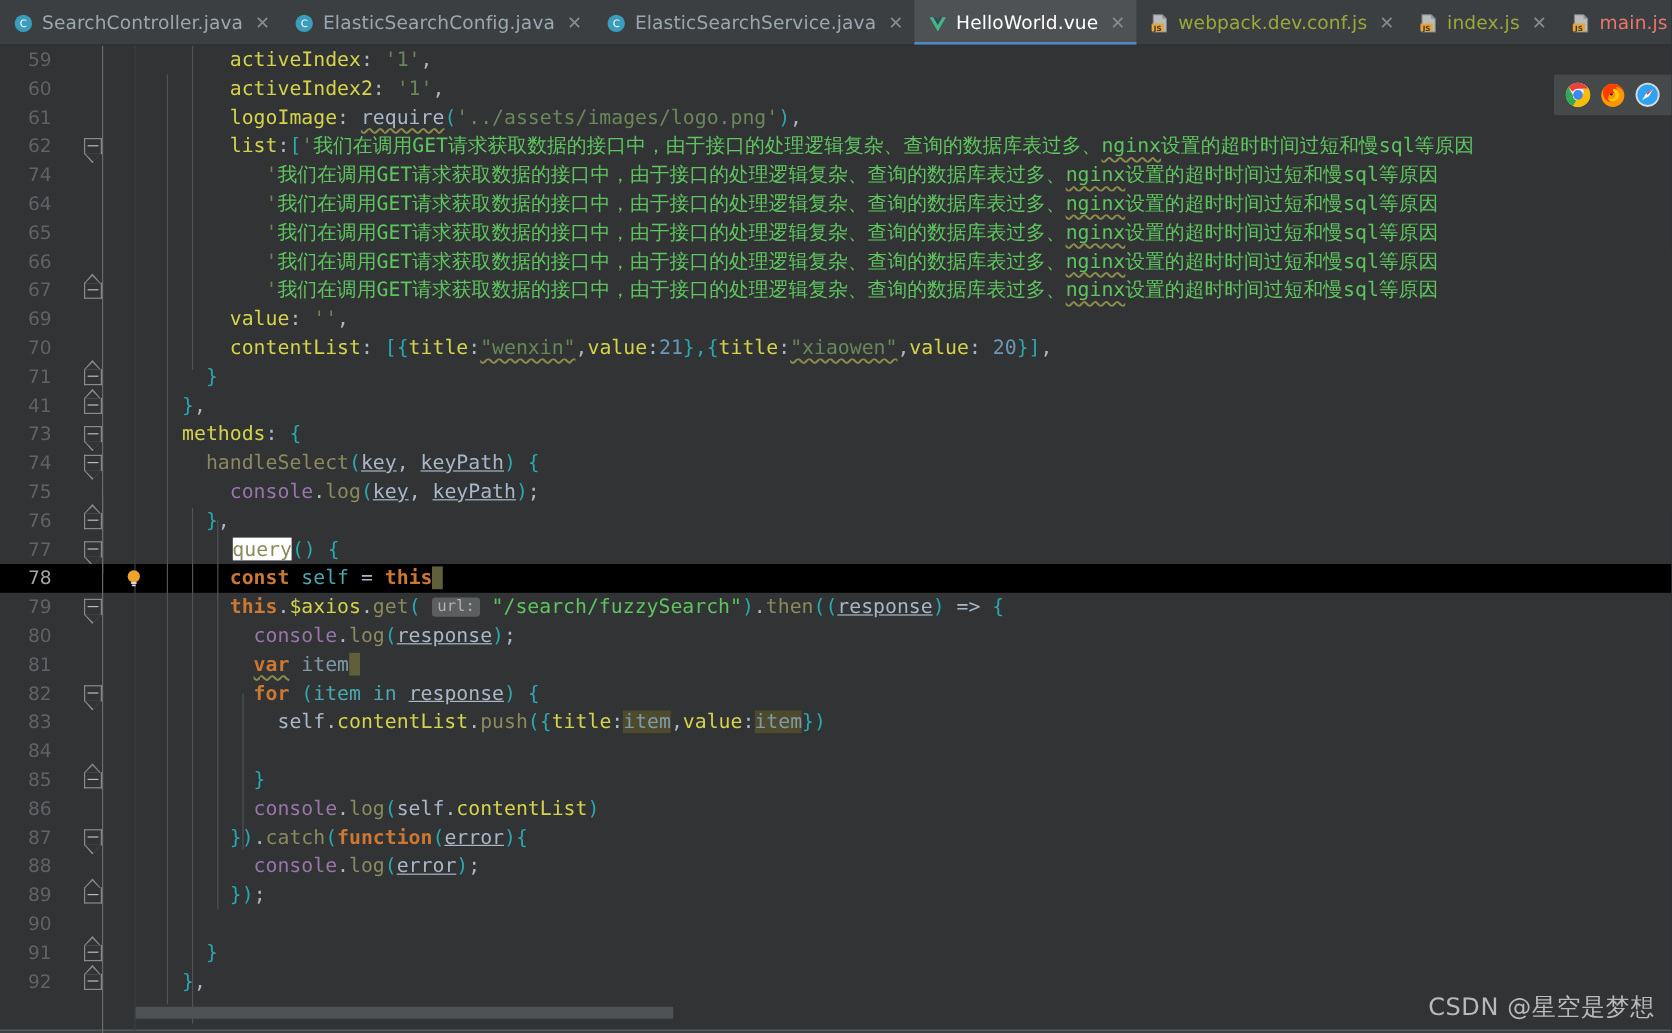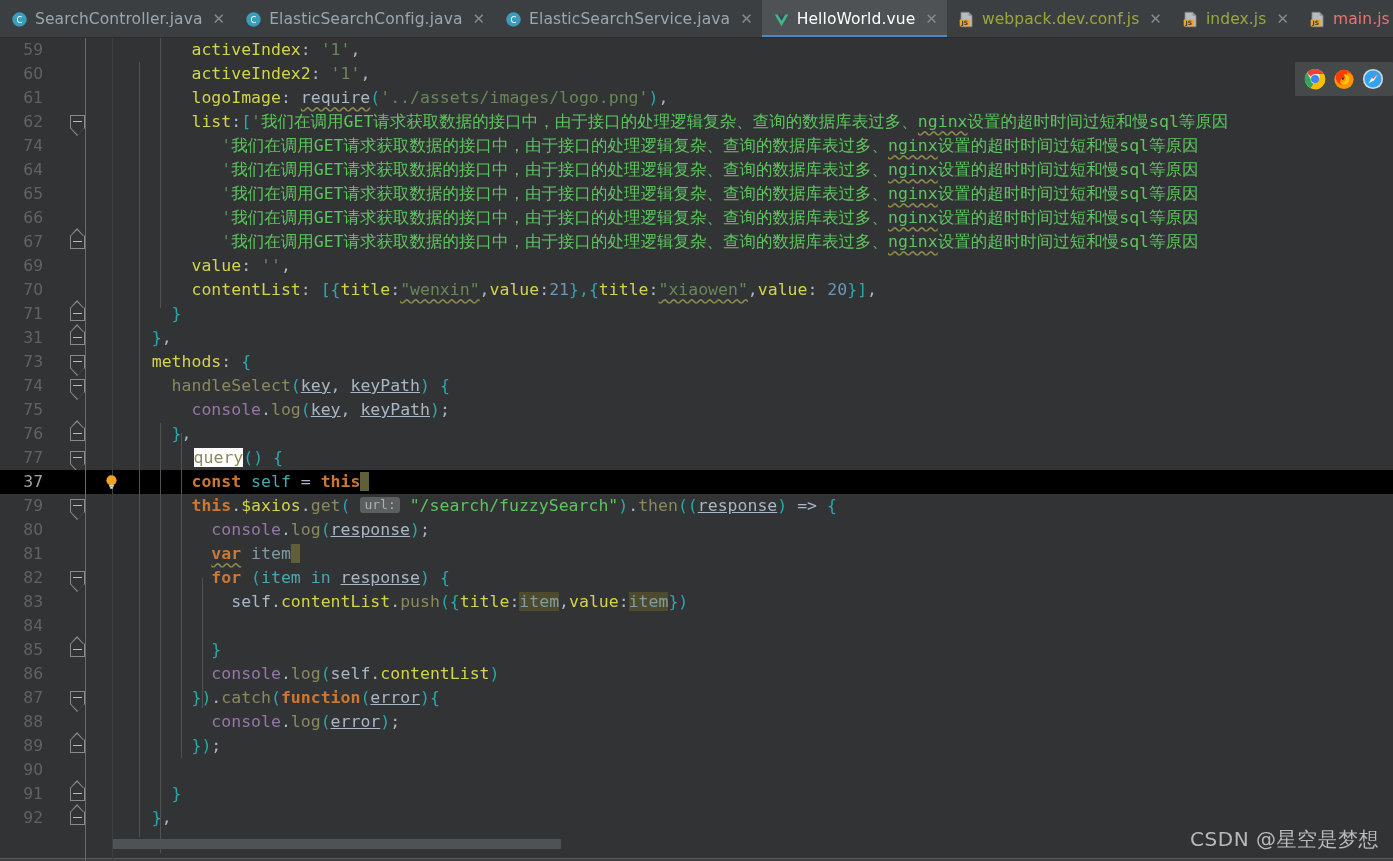--- a/index.html
+++ b/index.html
@@ -374,27 +374,27 @@
       <div class="row"><div class="gutter-num">61</div><div class="gutter-fold"></div><div class="code">&nbsp;&nbsp;&nbsp;&nbsp;&nbsp;&nbsp;&nbsp;&nbsp;<span class="fld">logoImage</span><span class="fn">:</span> <span class="fn wavy">require</span><span class="pun">(</span><span class="str">'../assets/images/logo.png'</span><span class="pun">)</span><span class="fn">,</span></div></div>
       <div class="row"><div class="gutter-num">62</div><div class="gutter-fold"><div class="fmark down"><span class="tri"></span></div></div><div class="code">&nbsp;&nbsp;&nbsp;&nbsp;&nbsp;&nbsp;&nbsp;&nbsp;<span class="fld">list</span><span class="fn">:</span><span class="pun">[</span><span class="str">'</span><span class="cn">我们在调用GET请求获取数据的接口中，由于接口的处理逻辑复杂、查询的数据库表过多、</span><span class="cn wavy">nginx</span><span class="cn">设置的超时时间过短和慢sql等原因</span></div></div>
       <div class="row"><div class="gutter-num">74</div><div class="gutter-fold"></div><div class="code">&nbsp;&nbsp;&nbsp;&nbsp;&nbsp;&nbsp;&nbsp;&nbsp;&nbsp;&nbsp;&nbsp;<span class="str">'</span><span class="cn">我们在调用GET请求获取数据的接口中，由于接口的处理逻辑复杂、查询的数据库表过多、</span><span class="cn wavy">nginx</span><span class="cn">设置的超时时间过短和慢sql等原因</span></div></div>
       <div class="row"><div class="gutter-num">64</div><div class="gutter-fold"></div><div class="code">&nbsp;&nbsp;&nbsp;&nbsp;&nbsp;&nbsp;&nbsp;&nbsp;&nbsp;&nbsp;&nbsp;<span class="str">'</span><span class="cn">我们在调用GET请求获取数据的接口中，由于接口的处理逻辑复杂、查询的数据库表过多、</span><span class="cn wavy">nginx</span><span class="cn">设置的超时时间过短和慢sql等原因</span></div></div>
       <div class="row"><div class="gutter-num">65</div><div class="gutter-fold"></div><div class="code">&nbsp;&nbsp;&nbsp;&nbsp;&nbsp;&nbsp;&nbsp;&nbsp;&nbsp;&nbsp;&nbsp;<span class="str">'</span><span class="cn">我们在调用GET请求获取数据的接口中，由于接口的处理逻辑复杂、查询的数据库表过多、</span><span class="cn wavy">nginx</span><span class="cn">设置的超时时间过短和慢sql等原因</span></div></div>
       <div class="row"><div class="gutter-num">66</div><div class="gutter-fold"></div><div class="code">&nbsp;&nbsp;&nbsp;&nbsp;&nbsp;&nbsp;&nbsp;&nbsp;&nbsp;&nbsp;&nbsp;<span class="str">'</span><span class="cn">我们在调用GET请求获取数据的接口中，由于接口的处理逻辑复杂、查询的数据库表过多、</span><span class="cn wavy">nginx</span><span class="cn">设置的超时时间过短和慢sql等原因</span></div></div>
       <div class="row"><div class="gutter-num">67</div><div class="gutter-fold"><div class="fmark up"><span class="tri"></span></div></div><div class="code">&nbsp;&nbsp;&nbsp;&nbsp;&nbsp;&nbsp;&nbsp;&nbsp;&nbsp;&nbsp;&nbsp;<span class="str">'</span><span class="cn">我们在调用GET请求获取数据的接口中，由于接口的处理逻辑复杂、查询的数据库表过多、</span><span class="cn wavy">nginx</span><span class="cn">设置的超时时间过短和慢sql等原因</span></div></div>
       <div class="row"><div class="gutter-num">69</div><div class="gutter-fold"></div><div class="code">&nbsp;&nbsp;&nbsp;&nbsp;&nbsp;&nbsp;&nbsp;&nbsp;<span class="fld">value</span><span class="fn">:</span> <span class="str">''</span><span class="fn">,</span></div></div>
       <div class="row"><div class="gutter-num">70</div><div class="gutter-fold"></div><div class="code">&nbsp;&nbsp;&nbsp;&nbsp;&nbsp;&nbsp;&nbsp;&nbsp;<span class="fld">contentList</span><span class="fn">:</span> <span class="pun">[{</span><span class="fld">title</span><span class="fn">:</span><span class="str wavy">"wenxin"</span><span class="fn">,</span><span class="fld">value</span><span class="fn">:</span><span class="num">21</span><span class="pun">},{</span><span class="fld">title</span><span class="fn">:</span><span class="str wavy">"xiaowen"</span><span class="fn">,</span><span class="fld">value</span><span class="fn">:</span> <span class="num">20</span><span class="pun">}]</span><span class="fn">,</span></div></div>
       <div class="row"><div class="gutter-num">71</div><div class="gutter-fold"><div class="fmark up"><span class="tri"></span></div></div><div class="code">&nbsp;&nbsp;&nbsp;&nbsp;&nbsp;&nbsp;<span class="pun">}</span></div></div>
-      <div class="row"><div class="gutter-num">31</div><div class="gutter-fold"><div class="fmark up"><span class="tri"></span></div></div><div class="code">&nbsp;&nbsp;&nbsp;&nbsp;<span class="pun">}</span><span class="fn">,</span></div></div>
+      <div class="row"><div class="gutter-num">41</div><div class="gutter-fold"><div class="fmark up"><span class="tri"></span></div></div><div class="code">&nbsp;&nbsp;&nbsp;&nbsp;<span class="pun">}</span><span class="fn">,</span></div></div>
       <div class="row"><div class="gutter-num">73</div><div class="gutter-fold"><div class="fmark down"><span class="tri"></span></div></div><div class="code">&nbsp;&nbsp;&nbsp;&nbsp;<span class="fld">methods</span><span class="fn">:</span> <span class="pun">{</span></div></div>
       <div class="row"><div class="gutter-num">74</div><div class="gutter-fold"><div class="fmark down"><span class="tri"></span></div></div><div class="code">&nbsp;&nbsp;&nbsp;&nbsp;&nbsp;&nbsp;<span class="mth">handleSelect</span><span class="pun">(</span><span class="par">key</span><span class="fn">,</span> <span class="par">keyPath</span><span class="pun">)</span> <span class="pun">{</span></div></div>
       <div class="row"><div class="gutter-num">75</div><div class="gutter-fold"></div><div class="code">&nbsp;&nbsp;&nbsp;&nbsp;&nbsp;&nbsp;&nbsp;&nbsp;<span class="cns">console</span><span class="fn">.</span><span class="mth">log</span><span class="pun">(</span><span class="par">key</span><span class="fn">,</span> <span class="par">keyPath</span><span class="pun">)</span><span class="fn">;</span></div></div>
       <div class="row"><div class="gutter-num">76</div><div class="gutter-fold"><div class="fmark up"><span class="tri"></span></div></div><div class="code">&nbsp;&nbsp;&nbsp;&nbsp;&nbsp;&nbsp;<span class="pun">}</span><span class="fn">,</span></div></div>
       <div class="row"><div class="gutter-num">77</div><div class="gutter-fold"><div class="fmark down"><span class="tri"></span></div></div><div class="code">&nbsp;&nbsp;&nbsp;&nbsp;&nbsp;&nbsp;<span class="sel mth">query</span><span class="pun">()</span> <span class="pun">{</span></div></div>
-      <div class="row current"><div class="gutter-num">37</div><div class="bulb"><svg viewBox="0 0 20 20" width="17" height="18">
+      <div class="row current"><div class="gutter-num">78</div><div class="bulb"><svg viewBox="0 0 20 20" width="17" height="18">
             <circle cx="10" cy="8" r="6" fill="#f0a32a"></circle>
             <rect x="7" y="13.5" width="6" height="2" rx="1" fill="#d8d8d8"></rect>
             <rect x="8" y="16" width="4" height="1.8" rx=".9" fill="#d8d8d8"></rect>
           </svg></div><div class="gutter-fold"></div><div class="code">&nbsp;&nbsp;&nbsp;&nbsp;&nbsp;&nbsp;&nbsp;&nbsp;<span class="k">const</span> <span class="fn" style="color:#4aa8b0">self</span> <span class="fn">=</span> <span class="k">this</span><span class="caret"></span></div></div>
       <div class="row"><div class="gutter-num">79</div><div class="gutter-fold"><div class="fmark down"><span class="tri"></span></div></div><div class="code">&nbsp;&nbsp;&nbsp;&nbsp;&nbsp;&nbsp;&nbsp;&nbsp;<span class="k">this</span><span class="fn">.</span><span class="fld">$axios</span><span class="fn">.</span><span class="mth">get</span><span class="pun">(</span> <span class="hintbadge">url:</span> <span class="str" style="color:#5ec55e">"/search/fuzzySearch"</span><span class="pun">)</span><span class="fn">.</span><span class="mth">then</span><span class="pun">((</span><span class="par">response</span><span class="pun">)</span> <span class="fn">=&gt;</span> <span class="pun">{</span></div></div>
       <div class="row"><div class="gutter-num">80</div><div class="gutter-fold"></div><div class="code">&nbsp;&nbsp;&nbsp;&nbsp;&nbsp;&nbsp;&nbsp;&nbsp;&nbsp;&nbsp;<span class="cns">console</span><span class="fn">.</span><span class="mth">log</span><span class="pun">(</span><span class="par">response</span><span class="pun">)</span><span class="fn">;</span></div></div>
       <div class="row"><div class="gutter-num">81</div><div class="gutter-fold"></div><div class="code">&nbsp;&nbsp;&nbsp;&nbsp;&nbsp;&nbsp;&nbsp;&nbsp;&nbsp;&nbsp;<span class="k wavy">var</span> <span class="fn" style="color:#7e9ba6">item</span><span class="caret" style="background:#5f5f3c"></span></div></div>
       <div class="row"><div class="gutter-num">82</div><div class="gutter-fold"><div class="fmark down"><span class="tri"></span></div></div><div class="code">&nbsp;&nbsp;&nbsp;&nbsp;&nbsp;&nbsp;&nbsp;&nbsp;&nbsp;&nbsp;<span class="k">for</span> <span class="pun">(</span><span class="fn" style="color:#4aa8b0">item</span> <span class="k" style="color:#4aa8b0;font-weight:normal">in</span> <span class="par">response</span><span class="pun">)</span> <span class="pun">{</span></div></div>
       <div class="row"><div class="gutter-num">83</div><div class="gutter-fold"></div><div class="code">&nbsp;&nbsp;&nbsp;&nbsp;&nbsp;&nbsp;&nbsp;&nbsp;&nbsp;&nbsp;&nbsp;&nbsp;<span class="fn" style="color:#a9b7c6">self</span><span class="fn">.</span><span class="fld">contentList</span><span class="fn">.</span><span class="mth">push</span><span class="pun">({</span><span class="fld">title</span><span class="fn">:</span><span class="hl fn" style="color:#7e9ba6">item</span><span class="fn">,</span><span class="fld">value</span><span class="fn">:</span><span class="hl fn" style="color:#7e9ba6">item</span><span class="pun">})</span></div></div>
       <div class="row"><div class="gutter-num">84</div><div class="gutter-fold"></div><div class="code"></div></div>

